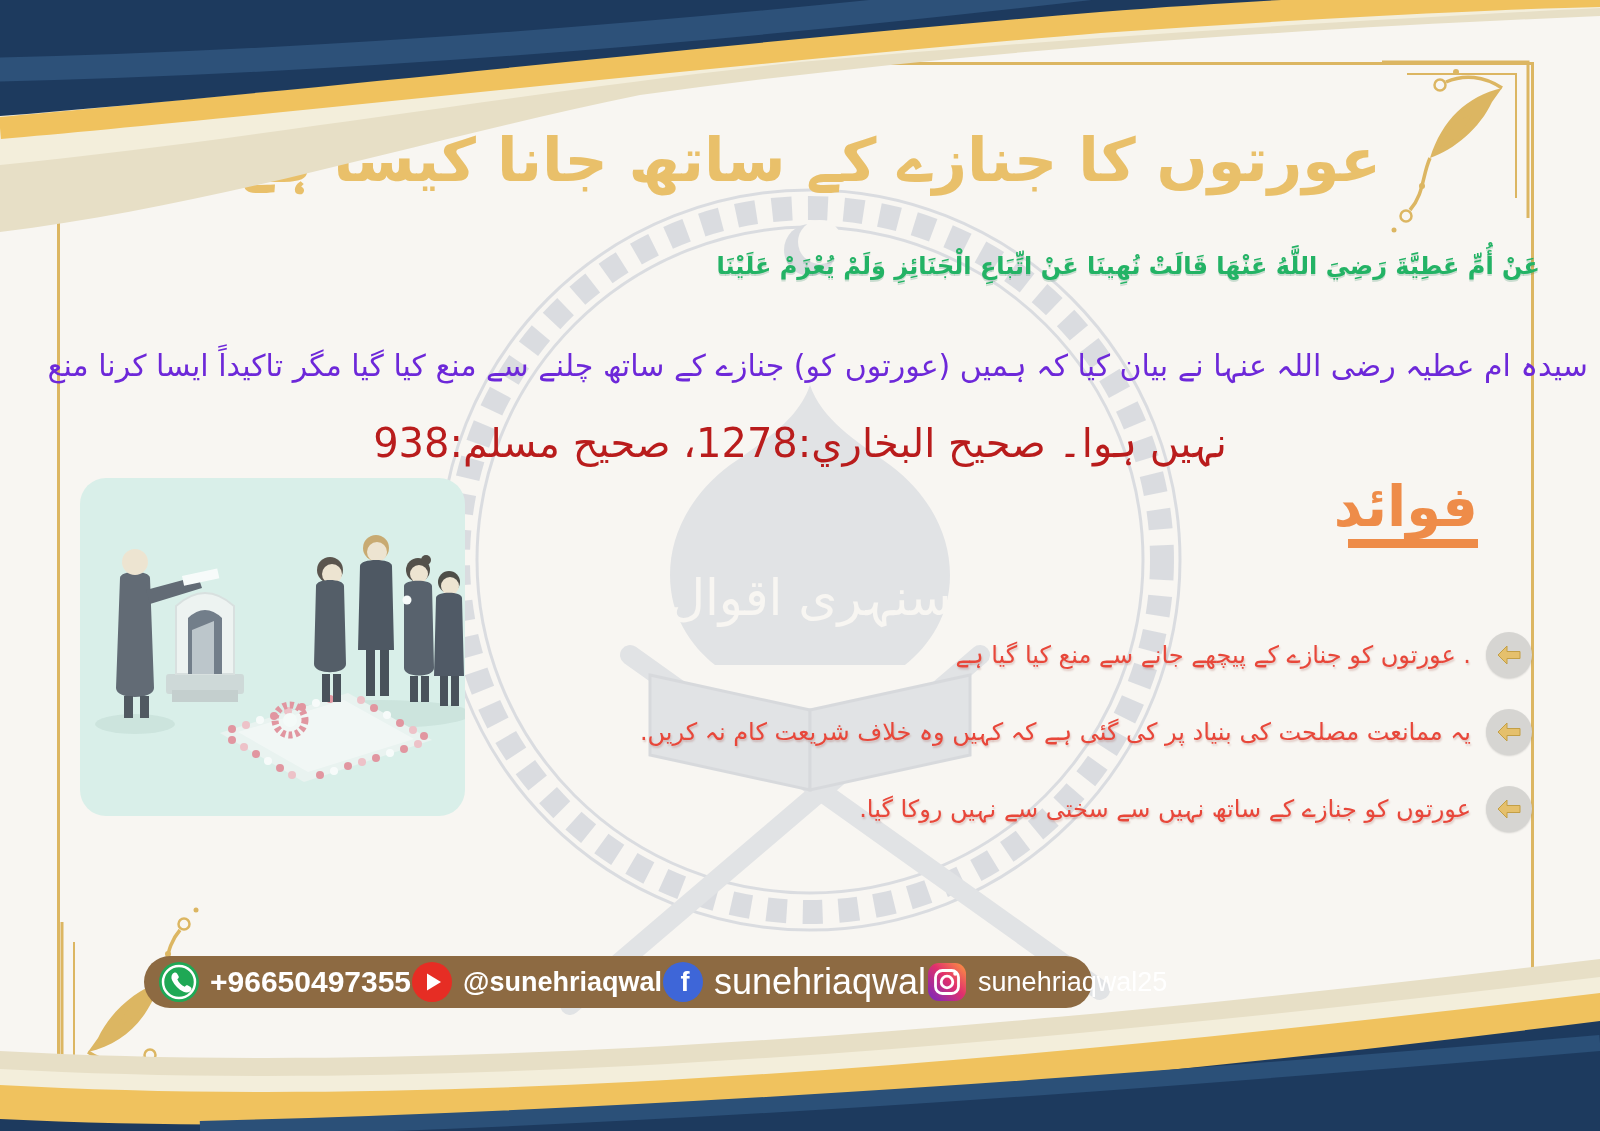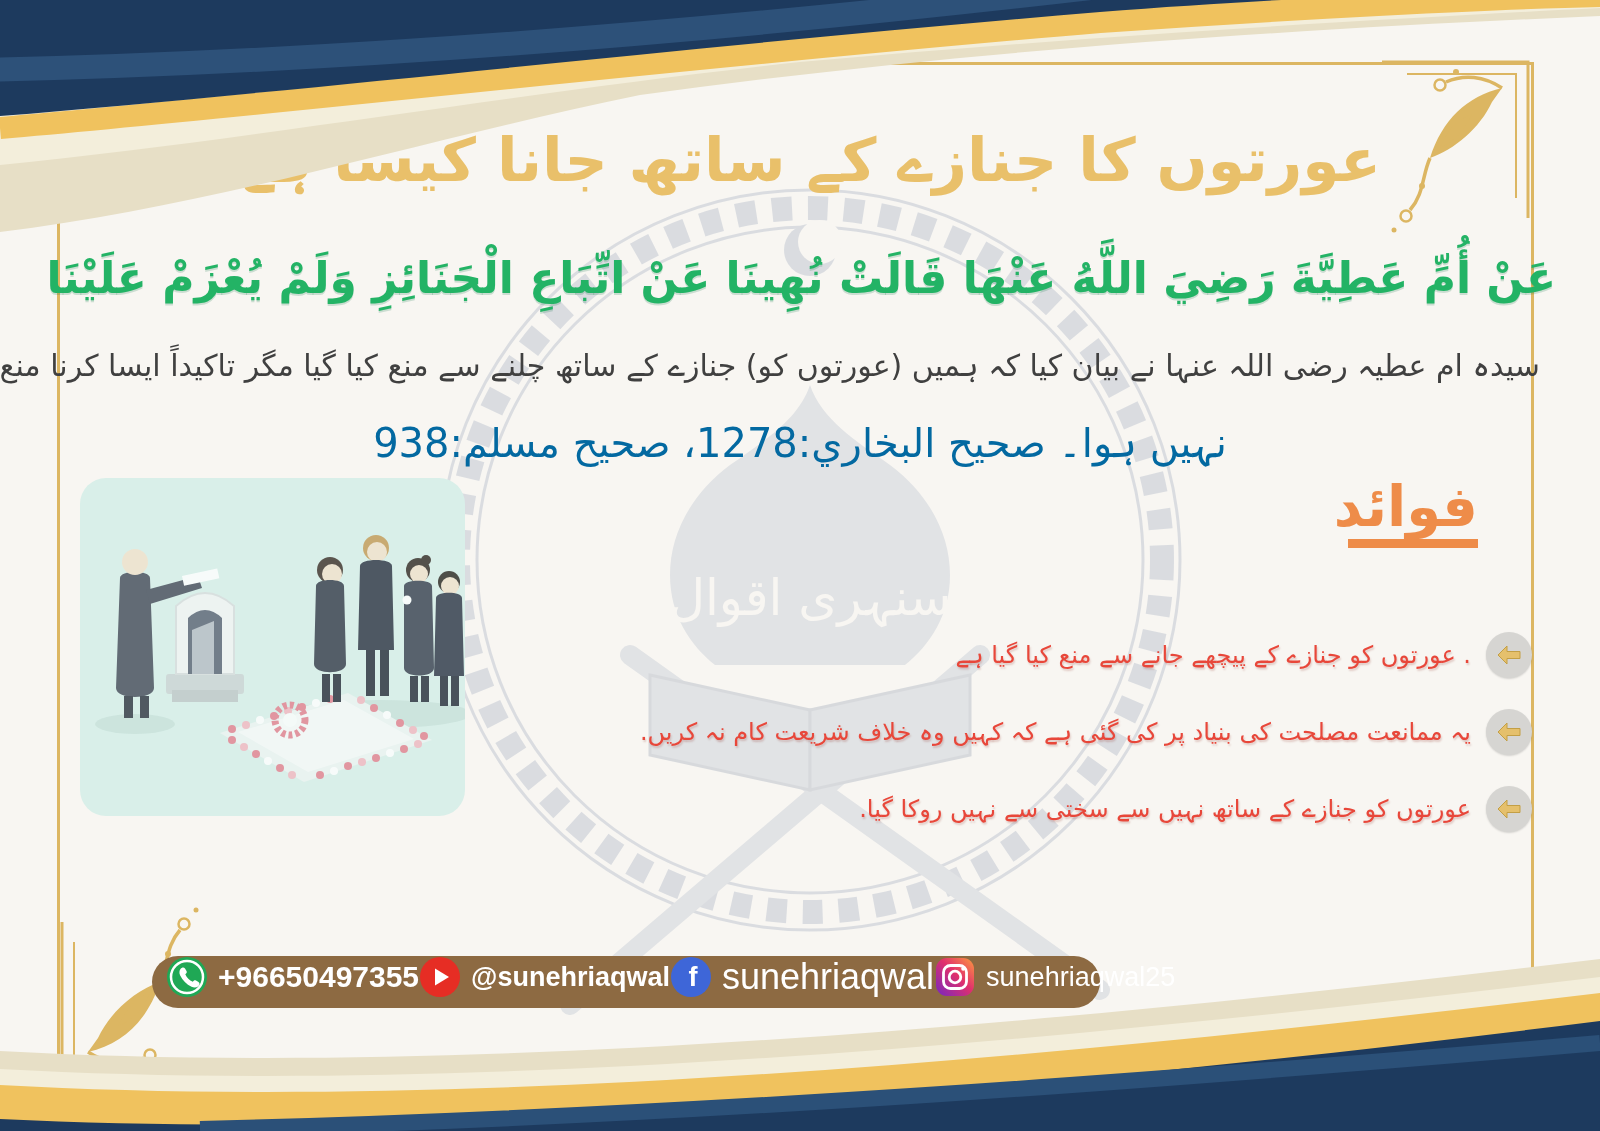--- a/index.html
+++ b/index.html
@@ -12,46 +12,46 @@
   #line-left{left:57px;top:64px;width:3px;height:1004px;}
   #line-right{left:1531px;top:64px;width:3px;height:1004px;}
   #line-top{left:57px;top:62px;width:1477px;height:3px;}
   #line-bottom{left:57px;top:1066px;width:1477px;height:3px;}
   .corner-ornament{position:absolute;z-index:2;}
   #corner-tr{left:1352px;top:58px;}
   #corner-bl{left:58px;top:902px;transform:rotate(180deg);}
   
   .title{position:absolute;z-index:4;left:100px;top:112px;width:1400px;text-align:center;
          direction:rtl;font-size:60px;font-weight:bold;color:#e9c06a;line-height:1.6;white-space:nowrap;}
-  .arabic{position:absolute;z-index:4;left:60px;top:252px;width:1480px;text-align:center;direction:rtl;
-          font-size:44px;font-weight:bold;color:#23b365;white-space:nowrap;
-          text-shadow:0 2px 0 rgba(0,110,60,.18);padding-left:16px;}
+  .arabic{position:absolute;z-index:4;left:60px;top:252px;width:1480px;text-align:right;direction:rtl;
+          font-size:24px;font-weight:bold;color:#23b365;white-space:nowrap;
+          text-shadow:0 2px 0 rgba(0,110,60,.18);}
   .urdu-line1{position:absolute;z-index:4;left:60px;top:348px;width:1480px;text-align:center;direction:rtl;
-          font-size:30px;color:#404040;white-space:nowrap;letter-spacing:-0.5px;}
+          font-size:30px;color:#6d28d9;white-space:nowrap;letter-spacing:-0.5px;padding-left:48px;}
   .urdu-line2{position:absolute;z-index:4;left:60px;top:420px;width:1480px;text-align:center;direction:rtl;
-          font-size:40px;color:#0369a1;white-space:nowrap;}
+          font-size:40px;color:#b91c1c;white-space:nowrap;}
   .fawaid{position:absolute;z-index:4;left:1348px;top:474px;width:130px;text-align:center;direction:rtl;
           font-size:56px;font-weight:bold;color:#ee8c49;border-bottom:9px solid #ee8c49;}
   
   .benefits{position:absolute;z-index:4;left:420px;top:616px;width:1112px;}
   .benefit-row{display:flex;justify-content:flex-end;align-items:center;gap:15px;height:77px;}
   .benefit-text{direction:rtl;font-size:24px;color:#e8473a;white-space:nowrap;letter-spacing:-0.3px;
           text-shadow:1px 2px 2px rgba(140,40,30,.22);}
   .arrow-circle{width:46px;height:46px;border-radius:50%;background:#d6d5d2;flex:0 0 auto;
           display:flex;align-items:center;justify-content:center;box-shadow:0 1px 2px rgba(0,0,0,.15);}
   
   .illustration{position:absolute;z-index:3;left:80px;top:478px;width:385px;height:338px;
           border-radius:26px;background:#d9efe9;overflow:hidden;}
   
   .wave{position:absolute;left:0;z-index:5;pointer-events:none;}
   #wave-top{top:0;}
   #wave-bottom{top:871px;}
   
-  .footer-bar{position:absolute;z-index:6;left:152px;top:956px;width:948px;height:52px;border-radius:28px;
-          background:#8d6a42;display:flex;align-items:flex-start;justify-content:space-between;
+  .footer-bar{position:absolute;z-index:6;left:144px;top:956px;width:948px;height:52px;border-radius:28px;
+          background:#8d6a42;display:flex;align-items:center;justify-content:space-between;
           padding:0 14px;box-sizing:border-box;color:#fff;font-family:"Liberation Sans",sans-serif;}
   .f-item{display:flex;align-items:center;gap:10px;}
   .f-icon{width:42px;height:42px;flex:0 0 auto;display:block;}
   .f-phone{font-size:30px;font-weight:bold;}
   .f-yt{font-size:27px;font-weight:bold;}
   .f-fb{font-size:36px;font-weight:normal;}
   .f-ig{font-size:27px;font-weight:normal;}
 </style>
 </head>
 <body>

